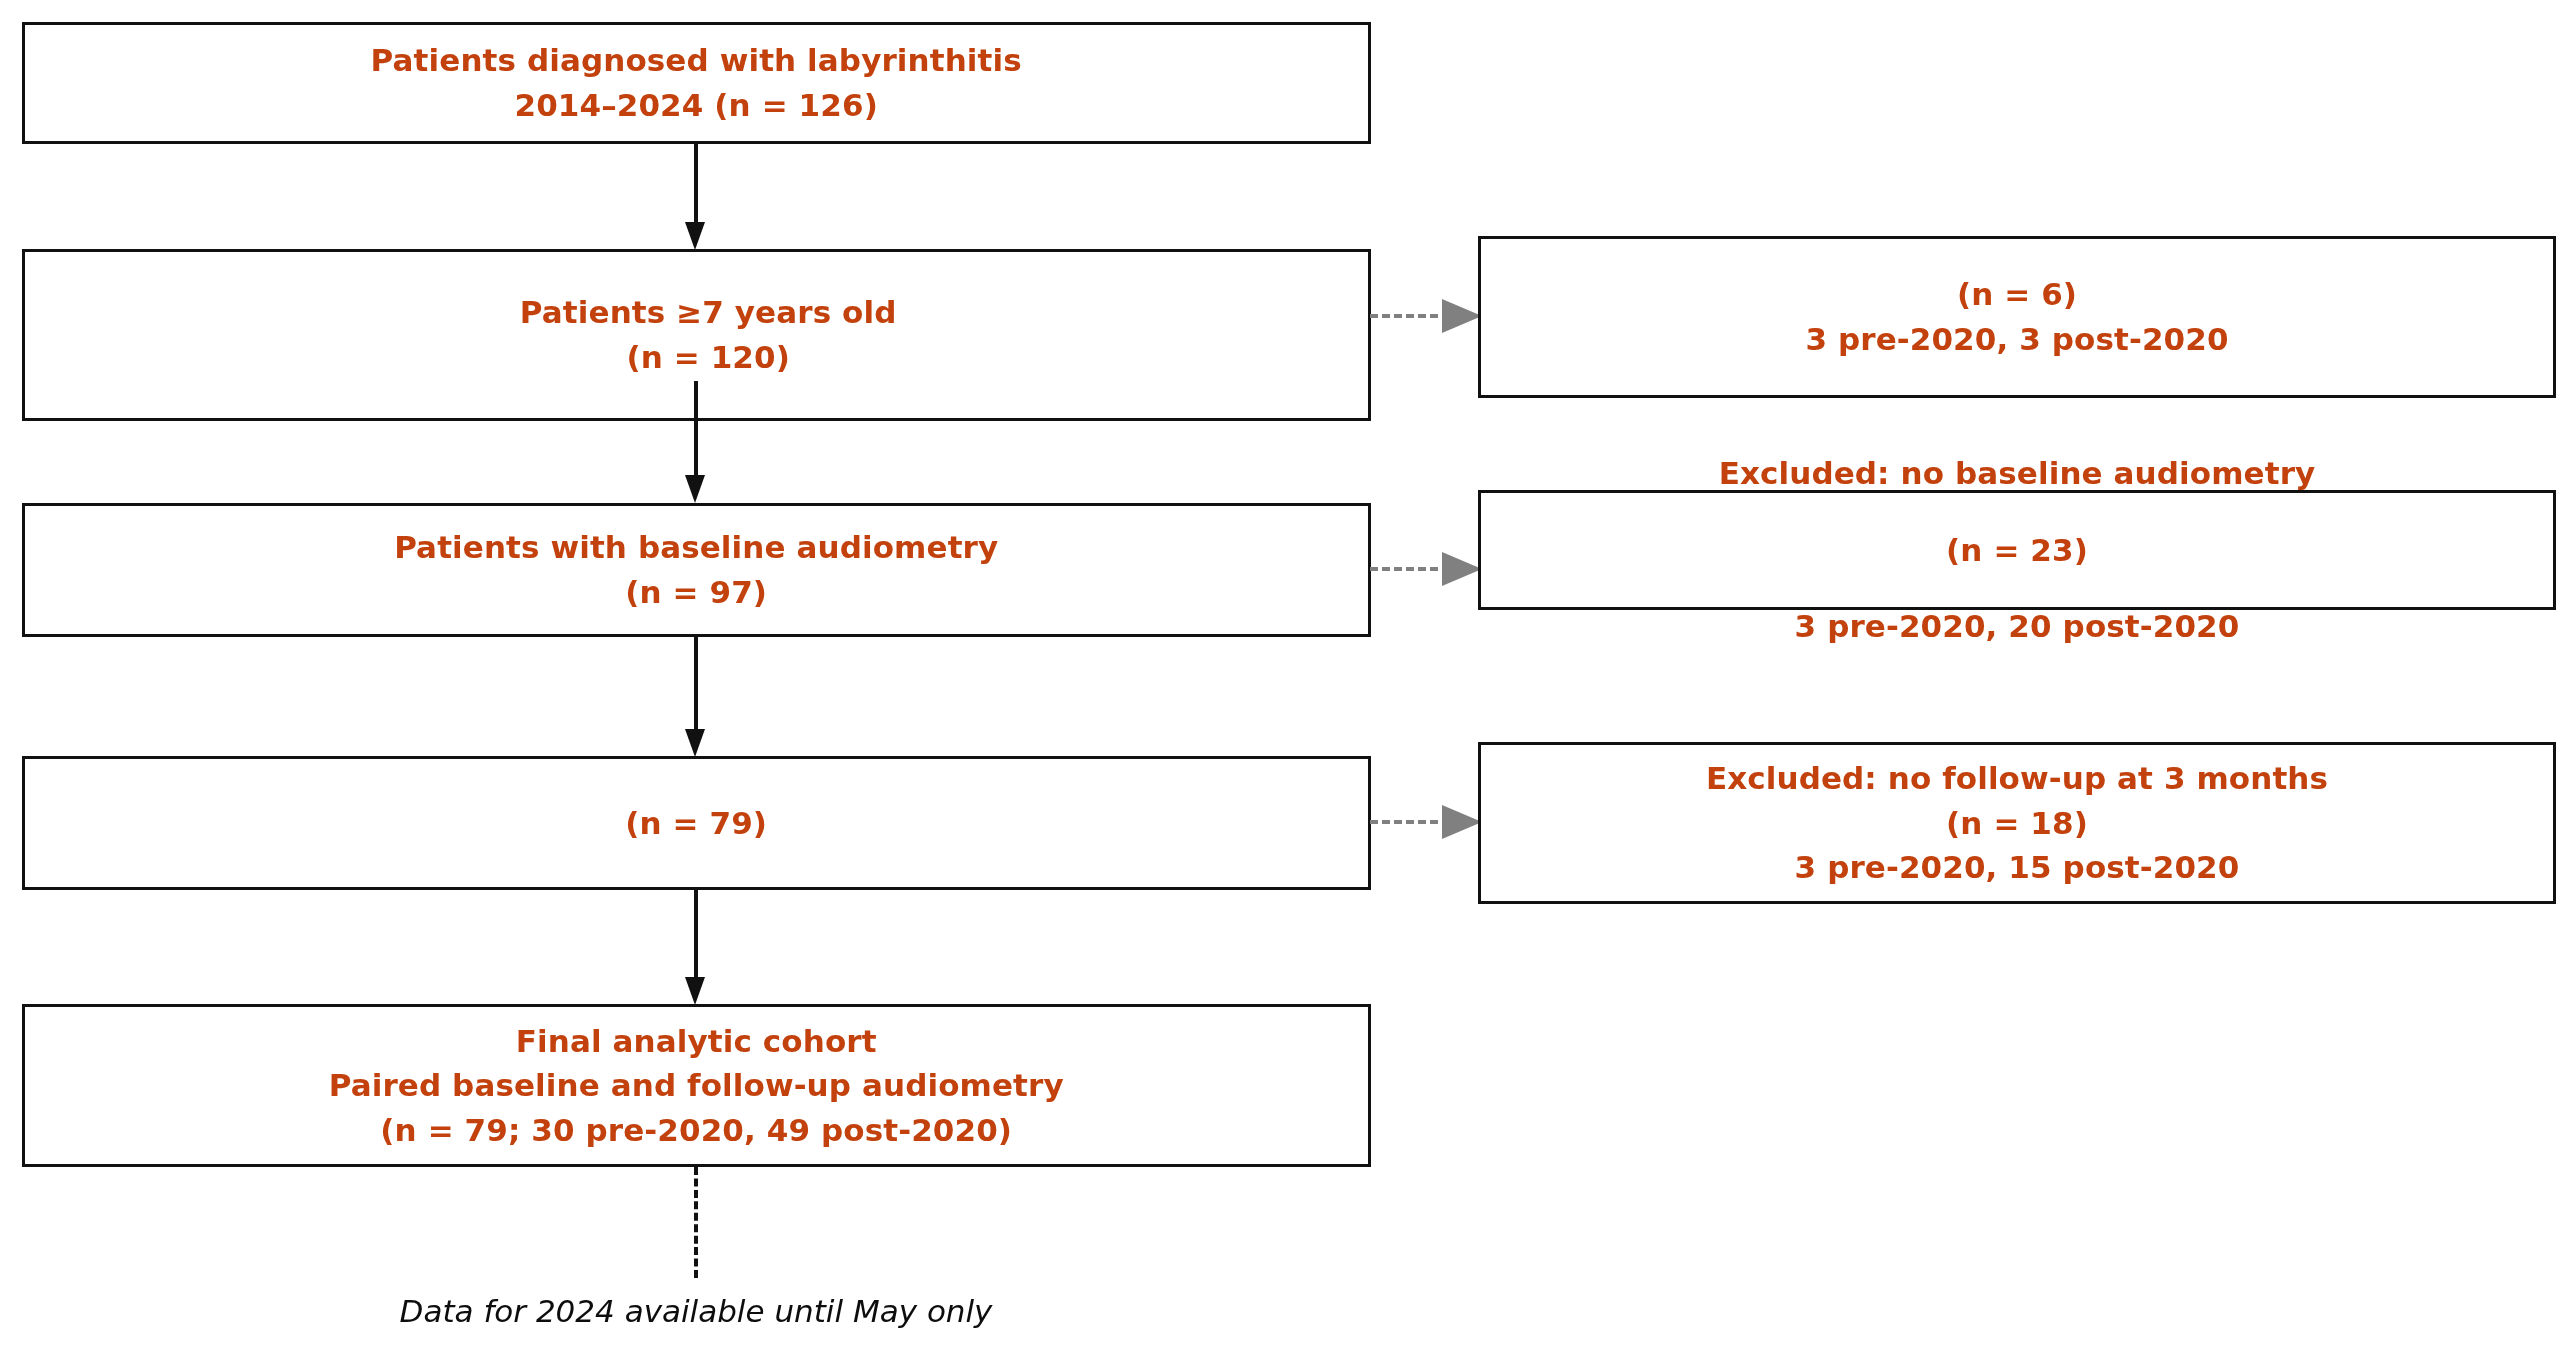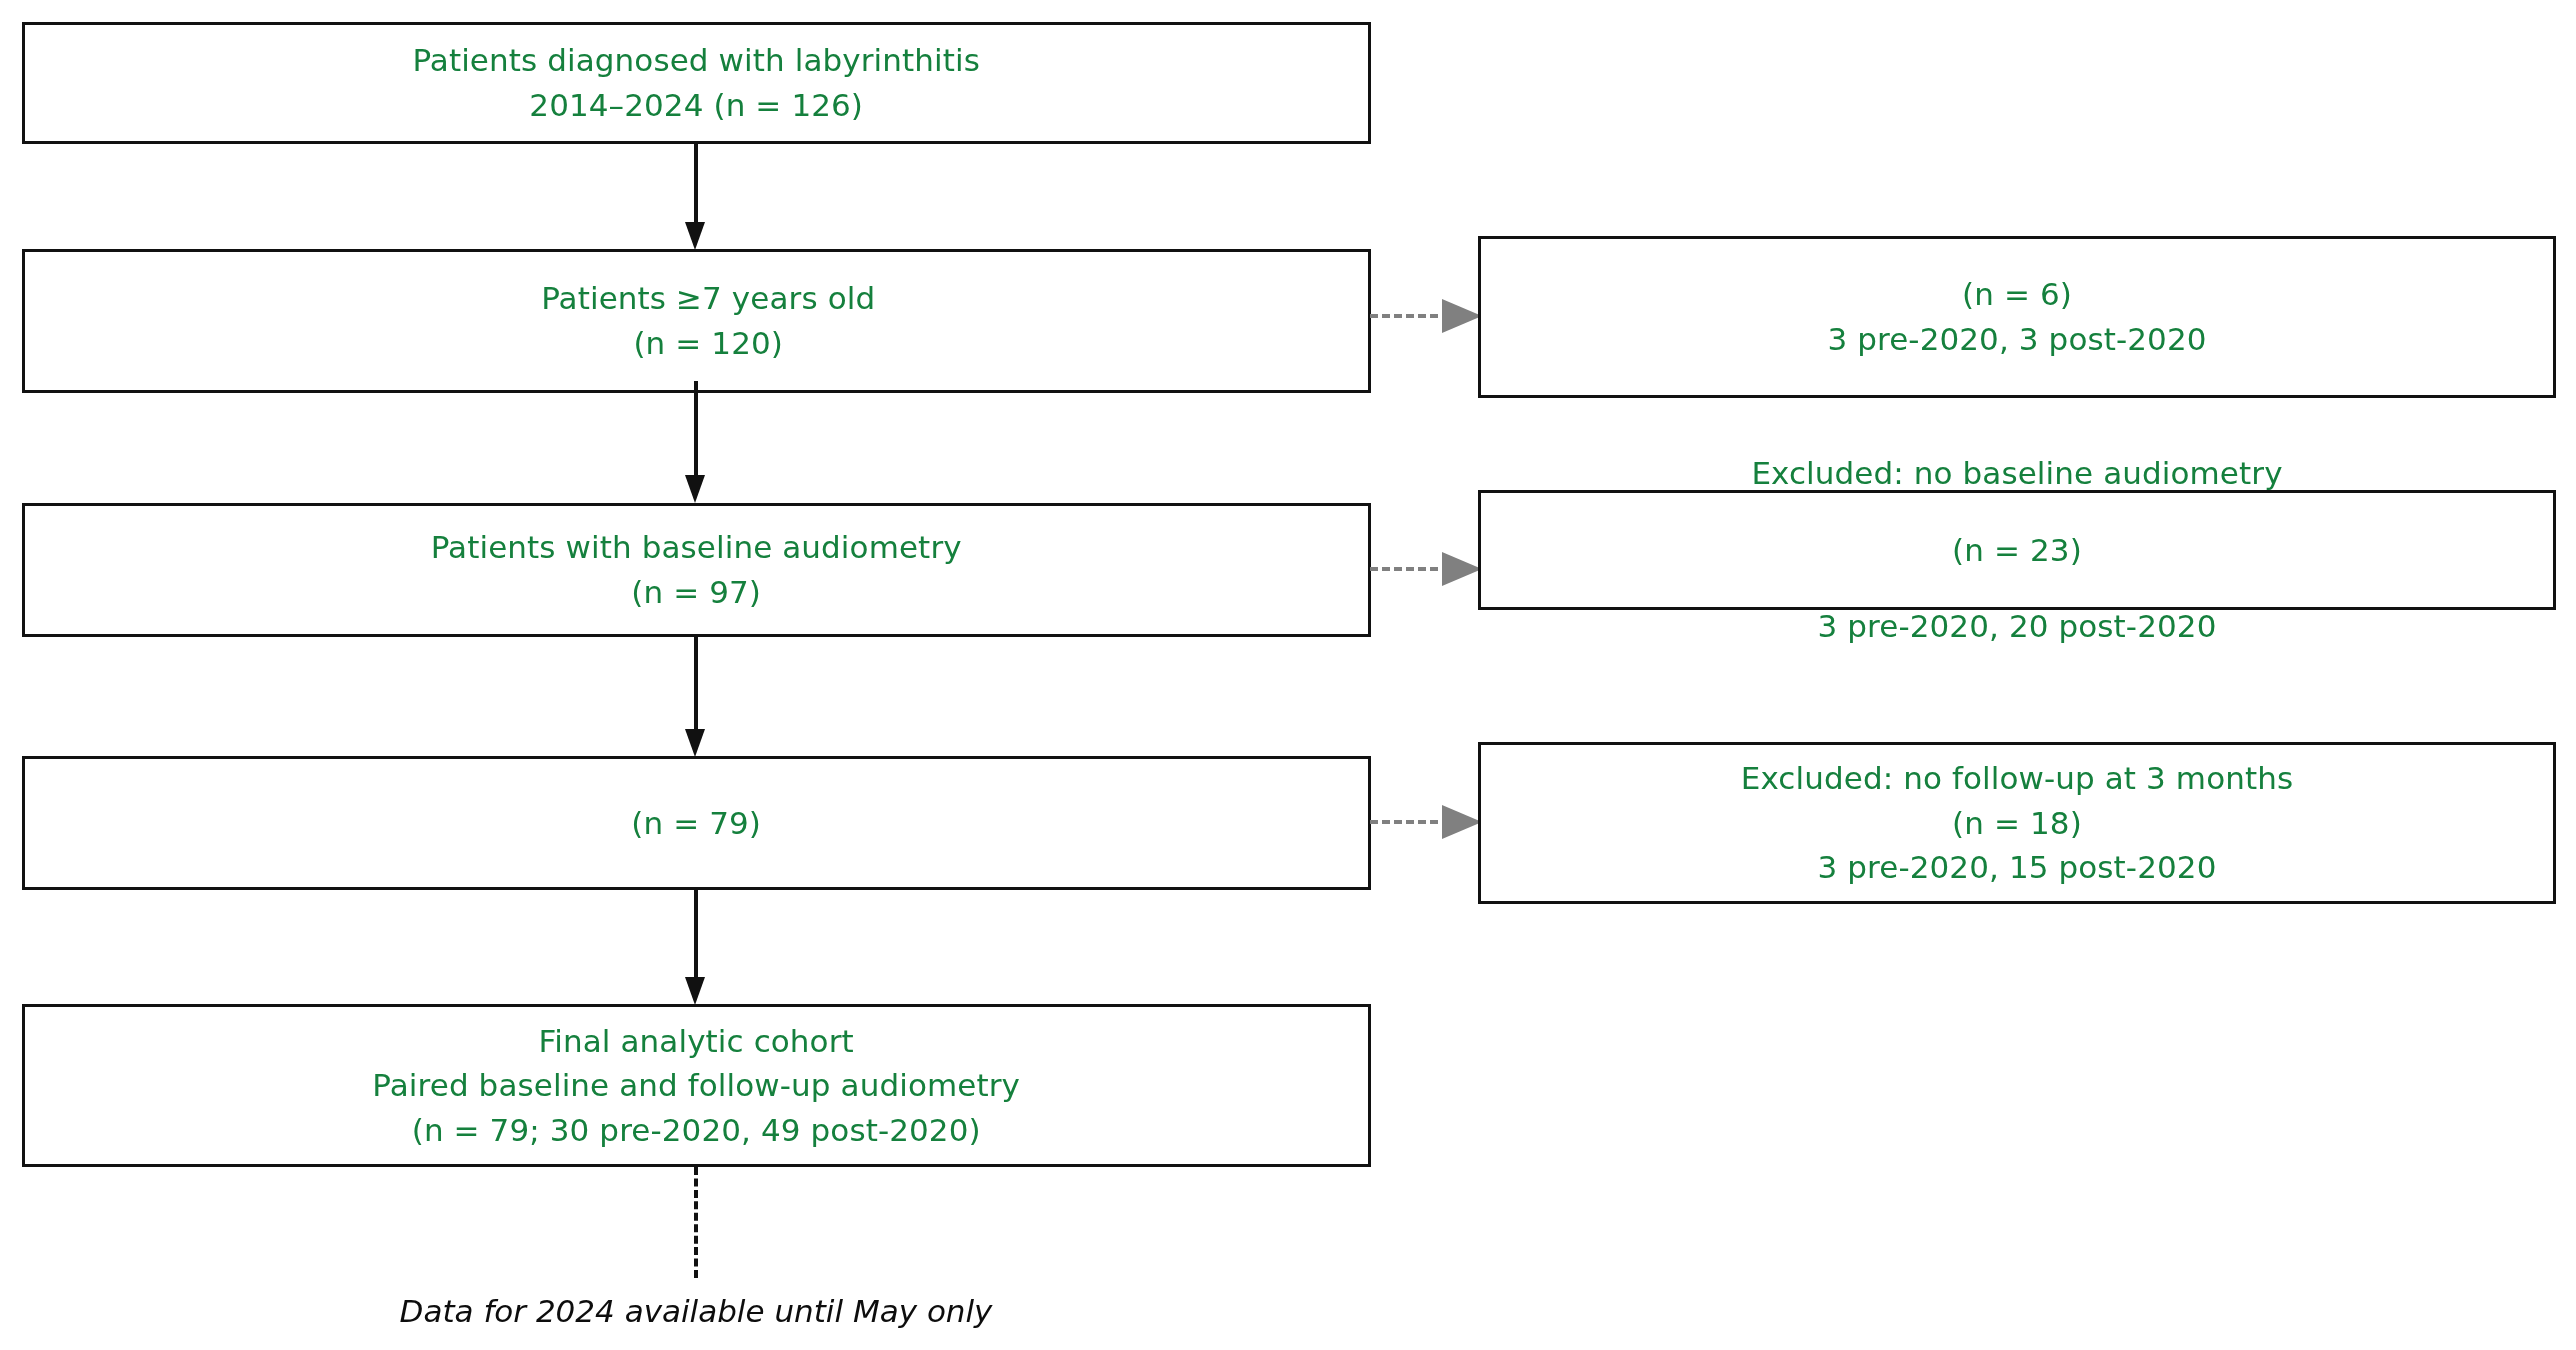--- a/index.html
+++ b/index.html
@@ -28,29 +28,30 @@
     display: flex;
     flex-direction: column;
     align-items: center;
     justify-content: center;
     text-align: center;
   }
   .flow-box .line {
     display: block;
     font-size: 31px;
     line-height: 1.44;
-    color: #15803d;
+    color: #c2410c;
     white-space: nowrap;
     letter-spacing: 0.1px;
+    font-weight: bold;
   }
 
   
   .primary { left: 21.7px; width: 1349px; }
   #box-diagnosed   { top: 21.7px;   height: 122px; }
-  #box-age         { top: 249px;  height: 144px; padding-left: 24px; }
+  #box-age         { top: 249px;  height: 172px; padding-left: 24px; }
   #box-baseline    { top: 503px;  height: 134px; }
   #box-followup    { top: 756px;  height: 134px; }
   #box-final       { top: 1004px; height: 163px; }
 
   
   .exclusion { left: 1478px; width: 1078px; }
   #box-excl-children   { top: 236px; height: 162px; }
   #box-excl-audiometry { top: 490px; height: 120px; gap: 32px; }
   #box-excl-followup   { top: 742px; height: 162px; }
 

